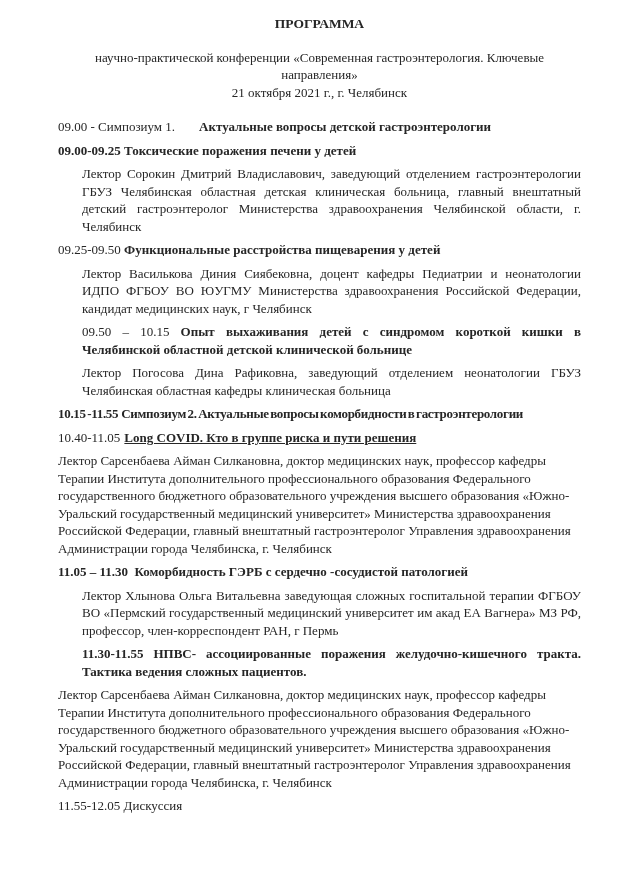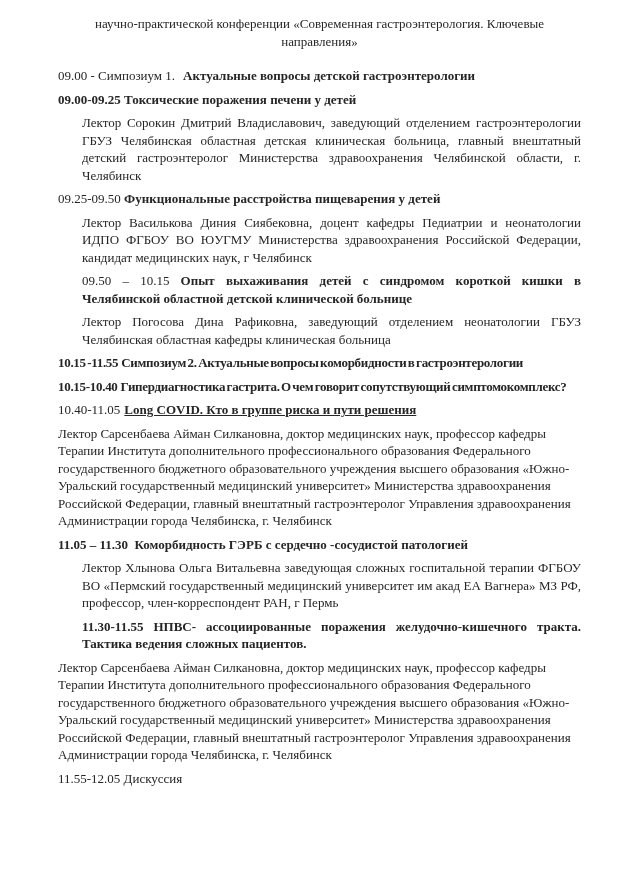--- a/index.html
+++ b/index.html
@@ -23,45 +23,45 @@
   }
   .subtitle {
     text-align: center;
     margin: 0 0 17px 0;
   }
   p { margin: 0 0 6px 0; }
   .b { font-weight: bold; }
   .j { text-align: justify; margin-left: 24px; }
   .pre { white-space: pre-wrap; }
   .tight { letter-spacing: -0.3px; word-spacing: -1.5px; }
-  .gap-wide { margin-left: 8px; }
+  .gap-wide { margin-left: 24px; }
   .gap-sm { margin-left: 4px; text-decoration: underline; }
 </style>
 </head>
 <body>
 
 <div class="page">
 
+  <h1 class="doc-title">ПРОГРАММА</h1>
 
-  <p class="subtitle"><span>научно-практической конференции «Современная гастроэнтерология. Ключевые направления»</span><br></p>
+  <p class="subtitle"><span>научно-практической конференции «Современная гастроэнтерология. Ключевые направления»</span><br><span>21 октября 2021 г., г. Челябинск</span></p>
 
   <p><span>09.00 - Симпозиум 1.</span><span class="b gap-wide">Актуальные вопросы детской гастроэнтерологии</span></p>
 
   <p class="b">09.00-09.25 Токсические поражения печени у детей</p>
   <p class="j">Лектор Сорокин Дмитрий Владиславович, заведующий отделением гастроэнтерологии ГБУЗ Челябинская областная детская клиническая больница, главный внештатный детский гастроэнтеролог Министерства здравоохранения Челябинской области, г. Челябинск</p>
 
   <p><span>09.25-09.50</span> <span class="b">Функциональные расстройства пищеварения у детей</span></p>
   <p class="j">Лектор Василькова Диния Сиябековна, доцент кафедры Педиатрии и неонатологии ИДПО ФГБОУ ВО ЮУГМУ Министерства здравоохранения Российской Федерации, кандидат медицинских наук, г Челябинск</p>
 
   <p class="j"><span>09.50 – 10.15</span> <span class="b">Опыт выхаживания детей с синдромом короткой кишки в Челябинской областной детской клинической больнице</span></p>
   <p class="j">Лектор Погосова Дина Рафиковна, заведующий отделением неонатологии ГБУЗ Челябинская областная кафедры клиническая больница</p>
 
   <p class="b pre tight">10.15 -11.55  Симпозиум 2. Актуальные вопросы коморбидности в гастроэнтерологии</p>
 
-  <p class="b pre tight">10.15-10.40  Гипердиагностика гастрита. О чем говорит сопутствующий симптомокомплекс?</p>
 
   <p><span>10.40-11.05</span><span class="b gap-sm">Long COVID. Кто в группе риска и пути решения</span></p>
   <p>Лектор Сарсенбаева Айман Силкановна, доктор медицинских наук, профессор кафедры Терапии Института дополнительного профессионального образования Федерального государственного бюджетного образовательного учреждения высшего образования «Южно-Уральский государственный медицинский университет» Министерства здравоохранения Российской Федерации, главный внештатный гастроэнтеролог Управления здравоохранения Администрации города Челябинска, г. Челябинск</p>
 
   <p class="b pre">11.05 – 11.30  Коморбидность ГЭРБ с сердечно -сосудистой патологией</p>
   <p class="j">Лектор Хлынова Ольга Витальевна заведующая сложных госпитальной терапии ФГБОУ ВО «Пермский государственный медицинский университет им акад ЕА Вагнера» МЗ РФ, профессор, член-корреспондент РАН, г Пермь</p>
 
   <p class="b j">11.30-11.55 НПВС- ассоциированные поражения желудочно-кишечного тракта. Тактика ведения сложных пациентов.</p>
   <p>Лектор Сарсенбаева Айман Силкановна, доктор медицинских наук, профессор кафедры Терапии Института дополнительного профессионального образования Федерального государственного бюджетного образовательного учреждения высшего образования «Южно-Уральский государственный медицинский университет» Министерства здравоохранения Российской Федерации, главный внештатный гастроэнтеролог Управления здравоохранения Администрации города Челябинска, г. Челябинск</p>
 

